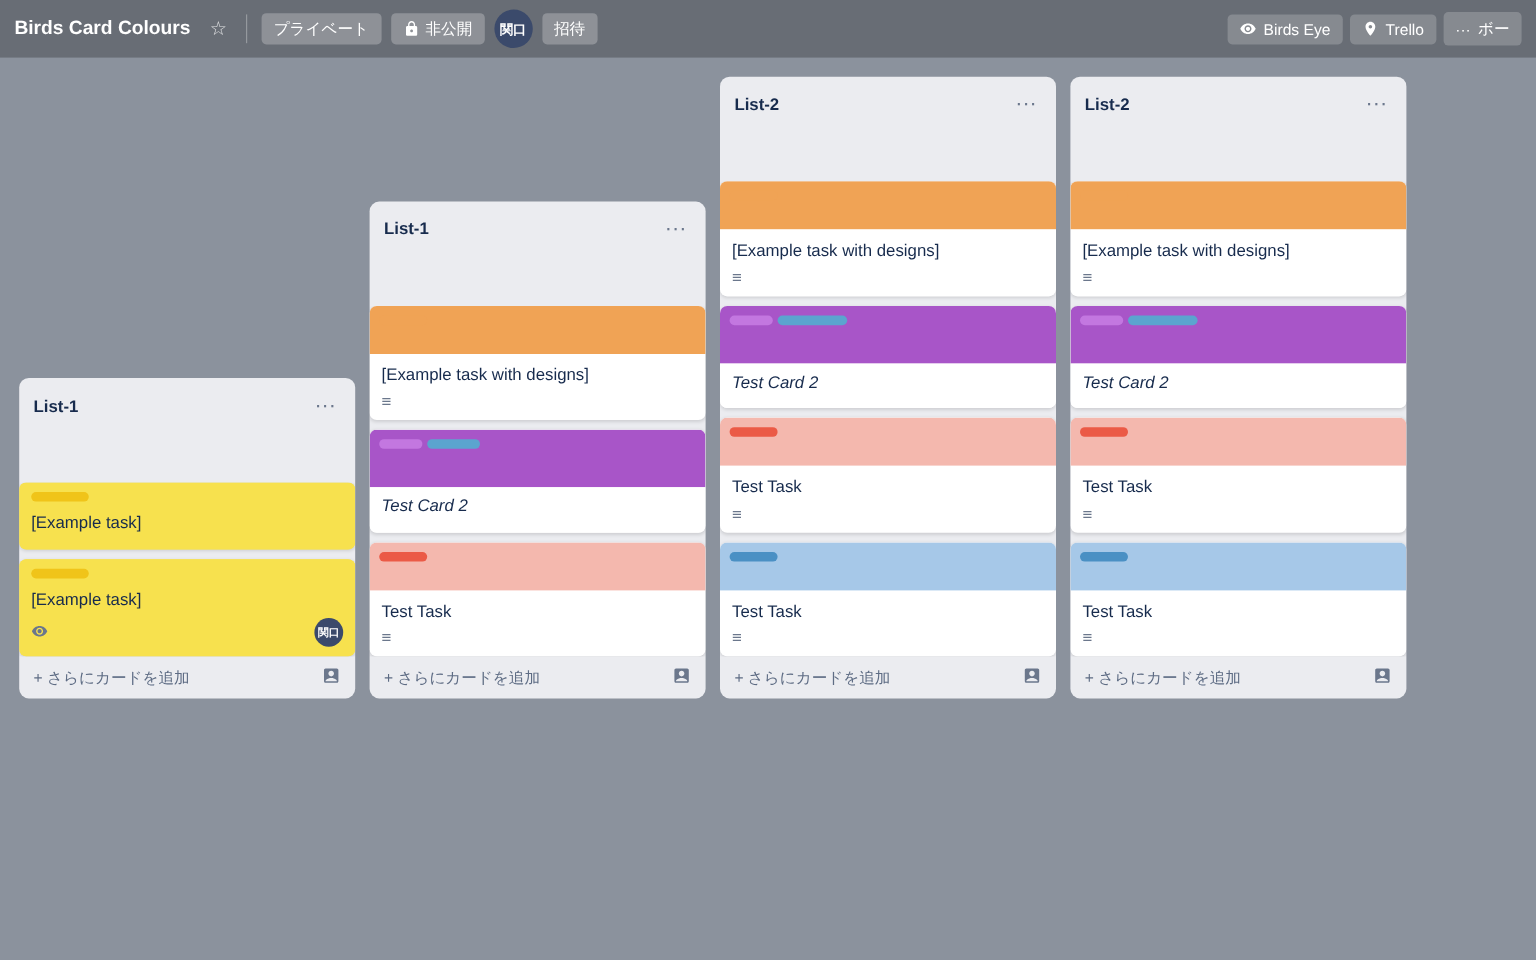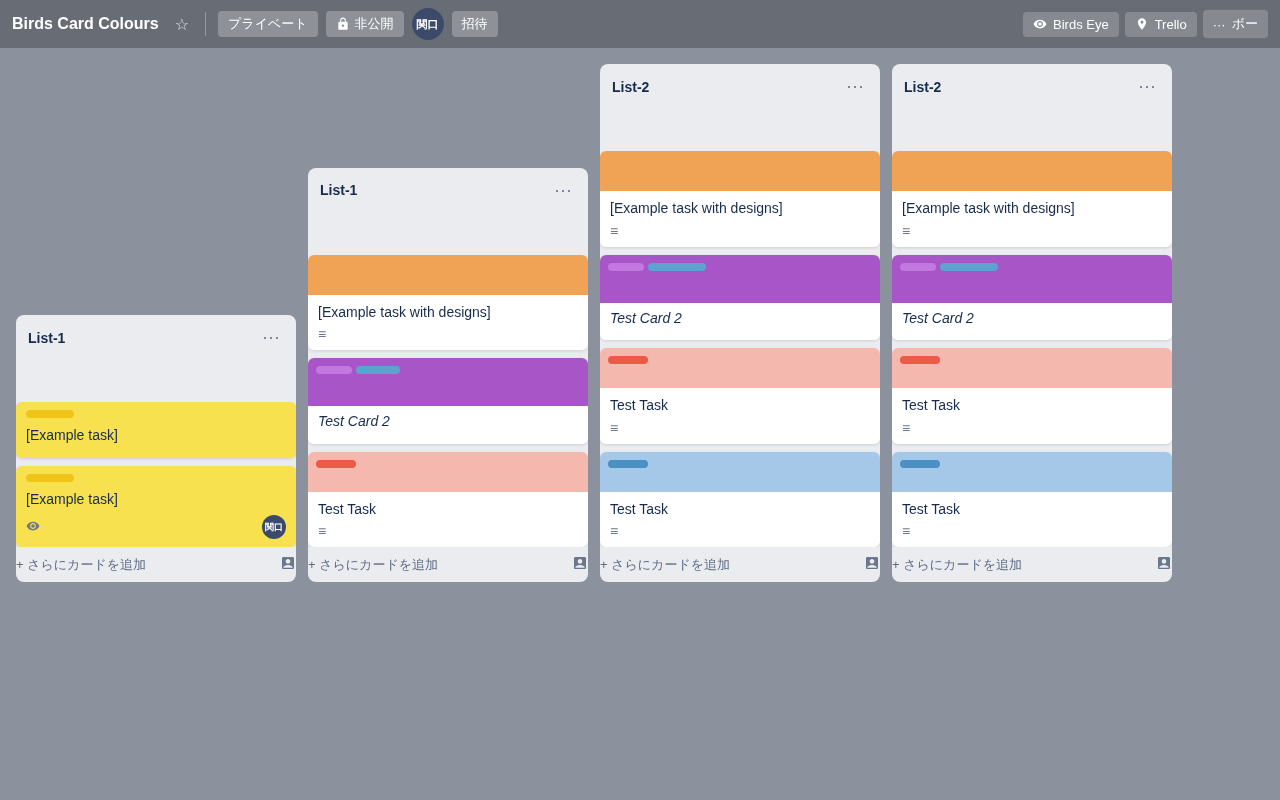--- a/index.html
+++ b/index.html
@@ -125,21 +125,21 @@
     }
     .list-cards {
       padding: 0 0;
       display: flex;
       flex-direction: column;
       gap: 8px;
       overflow-y: auto;
       margin-top: 44px;
     }
     .list-footer {
-      padding: 8px 0;
+      padding: 8px 12px;
       display: flex;
       align-items: center;
       justify-content: space-between;
       color: #5e6c84;
       font-size: 13px;
     }
     .add-card-btn {
       background: none;
       border: none;
       cursor: pointer;

